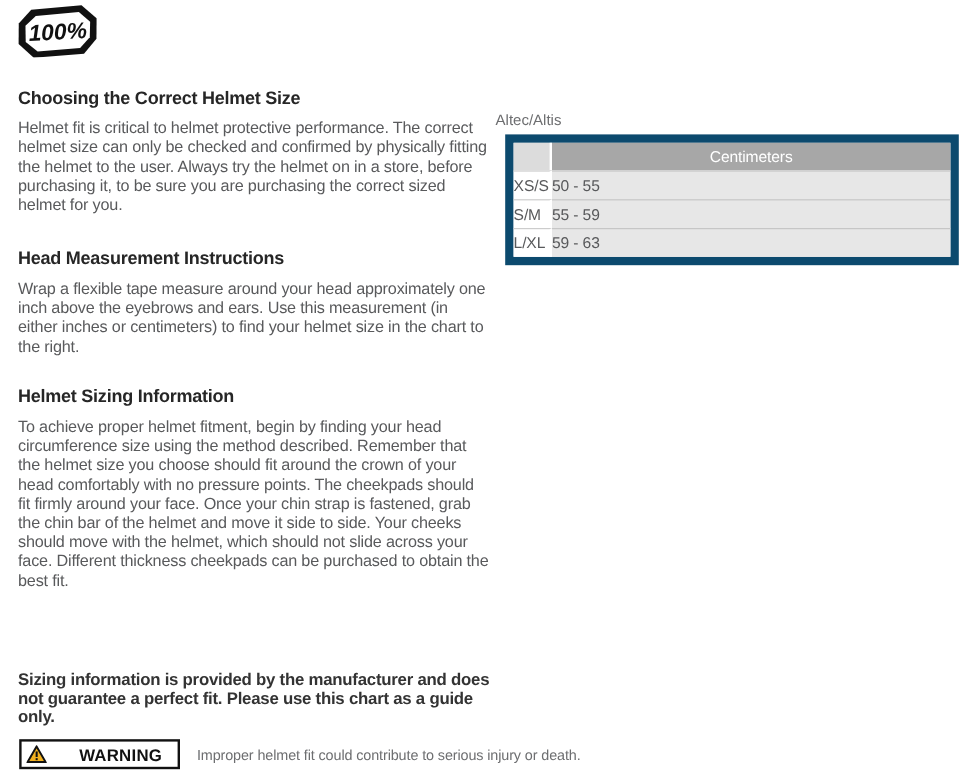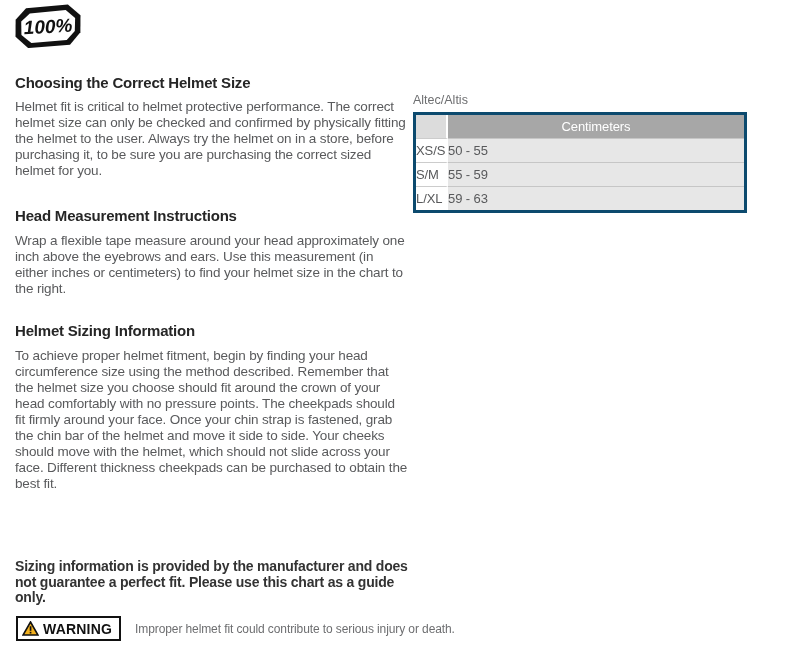--- a/index.html
+++ b/index.html
@@ -25,42 +25,43 @@
     letter-spacing: -0.15px; margin: 0; width: 393px;
   }
   .disclaimer {
     font-size: 14px; font-weight: bold; color: #333333;
     line-height: 15.5px; letter-spacing: -0.2px; width: 400px; margin: 0;
   }
   .warning-row { display: flex; align-items: center; }
   .warning-box {
     display: flex; align-items: center;
     border: 2px solid #111111; background: #ffffff;
-    padding: 2px 7px 2px 4px; height: 17px;
+    padding: 2px 13px 2px 4px; height: 17px; gap: 23px;
   }
   .warning-label {
     font-size: 14px; font-weight: bold; color: #111111;
     letter-spacing: 0.2px; margin-left: 4px;
   }
   .warning-text {
     font-size: 12px; color: #6d6e70; margin-left: 14px; letter-spacing: -0.1px;
   }
 
   
   .chart-title {
     font-size: 15px; font-weight: bold; color: #262626;
     letter-spacing: -0.2px; margin: 0;
   }
   .chart-subtitle {
     font-size: 12.5px; color: #6d6e70; margin: 2px 0 0 0;
   }
   table.size-chart {
     border-collapse: separate; border-spacing: 0;
-    width: 334px; table-layout: fixed;
-    border: 3px solid #0c4a6e;
+    width: 378px; table-layout: fixed;
+    border: 7px solid #0c4a6e;
+    margin-left: 8px;
   }
   table.size-chart col.c-size { width: 32px; }
   table.size-chart th, table.size-chart td {
     font-size: 13px; font-weight: normal; height: 23px;
     padding: 0; letter-spacing: -0.1px;
   }
   th.corner-cell { background: #dcdcdc; border-right: 2px solid #ffffff; }
   th.cm-header {
     background: #a7a7a7; color: #ffffff; font-weight: bold; text-align: center;
   }

